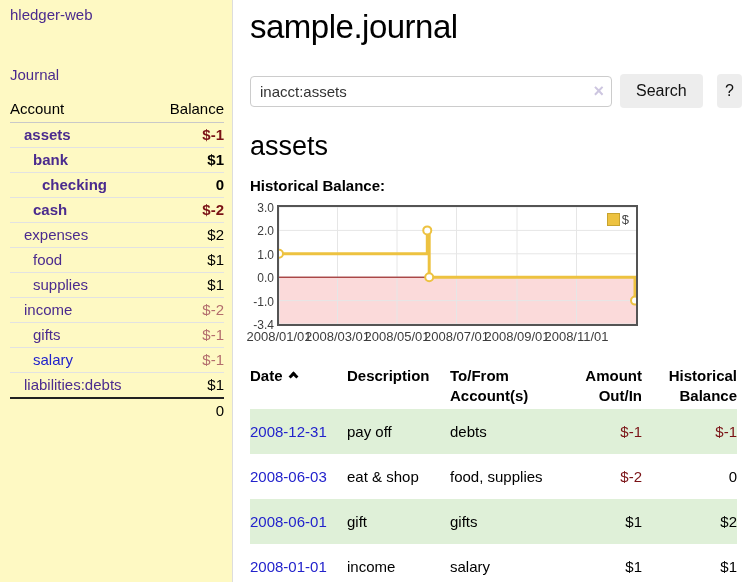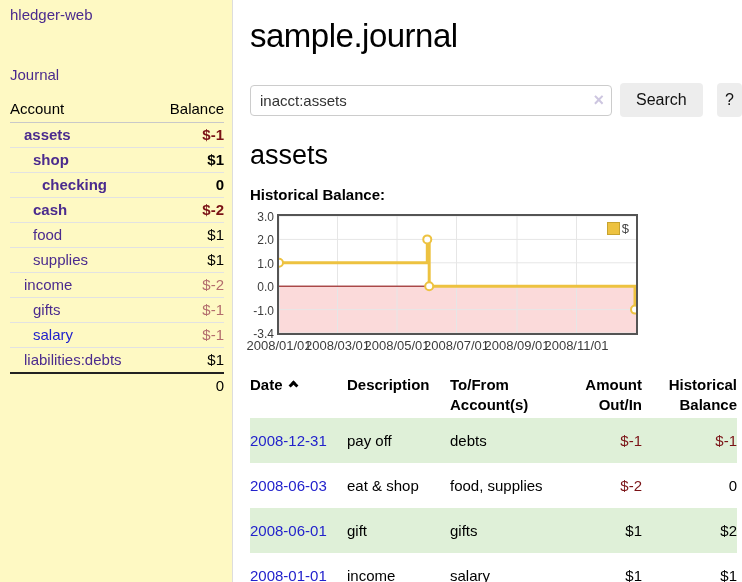--- a/index.html
+++ b/index.html
@@ -19,21 +19,21 @@
   .acct.blue { color:#2222cc; }
   .strong { font-weight:700; }
   .neg { color:#7a1216; }
   .negdim { color:#b36d6d; }
   .d1 { padding-left:14px !important; }
   .d2 { padding-left:23px !important; }
   .d3 { padding-left:32px !important; }
 
   
   .main { position:absolute; left:250px; top:0; width:492px; }
-  h1.page-title { font-size:33px; font-weight:400; margin-top:17px; letter-spacing:-0.5px; }
+  h1.page-title { font-size:33px; font-weight:400; margin-top:8px; letter-spacing:-0.5px; }
   .search-row { display:flex; align-items:center; margin-top:28px; }
   .search-wrap { position:relative; }
   .search-input { width:362px; height:31px; border:1px solid #ccc; border-radius:4px; padding:0 26px 0 9px; font-size:15px; color:#333; font-family:"Liberation Sans", sans-serif; outline:none; }
   .clear-x { position:absolute; right:8px; top:4px; color:#cdc6e0; font-size:18px; font-weight:700; cursor:pointer; line-height:22px; }
   .btn { height:34px; background:#ededed; border:none; border-radius:4px; font-size:16px; color:#111; cursor:pointer; font-family:"Liberation Sans", sans-serif; }
   .btn.search { margin-left:8px; padding:0 16px; }
   .btn.help { margin-left:14px; width:40px; }
   h2.acct-heading { font-size:27px; font-weight:400; margin-top:23px; }
   .chart-label { font-size:15px; font-weight:700; margin-top:15px; }
 
@@ -73,30 +73,34 @@
         <th>Account</th>
         <th class="num">Balance</th>
       </tr>
     </thead>
     <tbody>
       <tr>
         <td class="d1"><a class="acct strong">assets</a></td>
         <td class="num strong neg">$-1</td>
       </tr>
       <tr>
-        <td class="d2"><a class="acct strong">shop</a></td>
+        <td class="d2"><a class="acct strong">bank</a></td>
         <td class="num strong">$1</td>
       </tr>
       <tr>
         <td class="d3"><a class="acct strong">checking</a></td>
         <td class="num strong">0</td>
       </tr>
       <tr>
         <td class="d2"><a class="acct strong">cash</a></td>
         <td class="num strong neg">$-2</td>
+      </tr>
+      <tr>
+        <td class="d1"><a class="acct">expenses</a></td>
+        <td class="num">$2</td>
       </tr>
       <tr>
         <td class="d2"><a class="acct">food</a></td>
         <td class="num">$1</td>
       </tr>
       <tr>
         <td class="d2"><a class="acct">supplies</a></td>
         <td class="num">$1</td>
       </tr>
       <tr>

